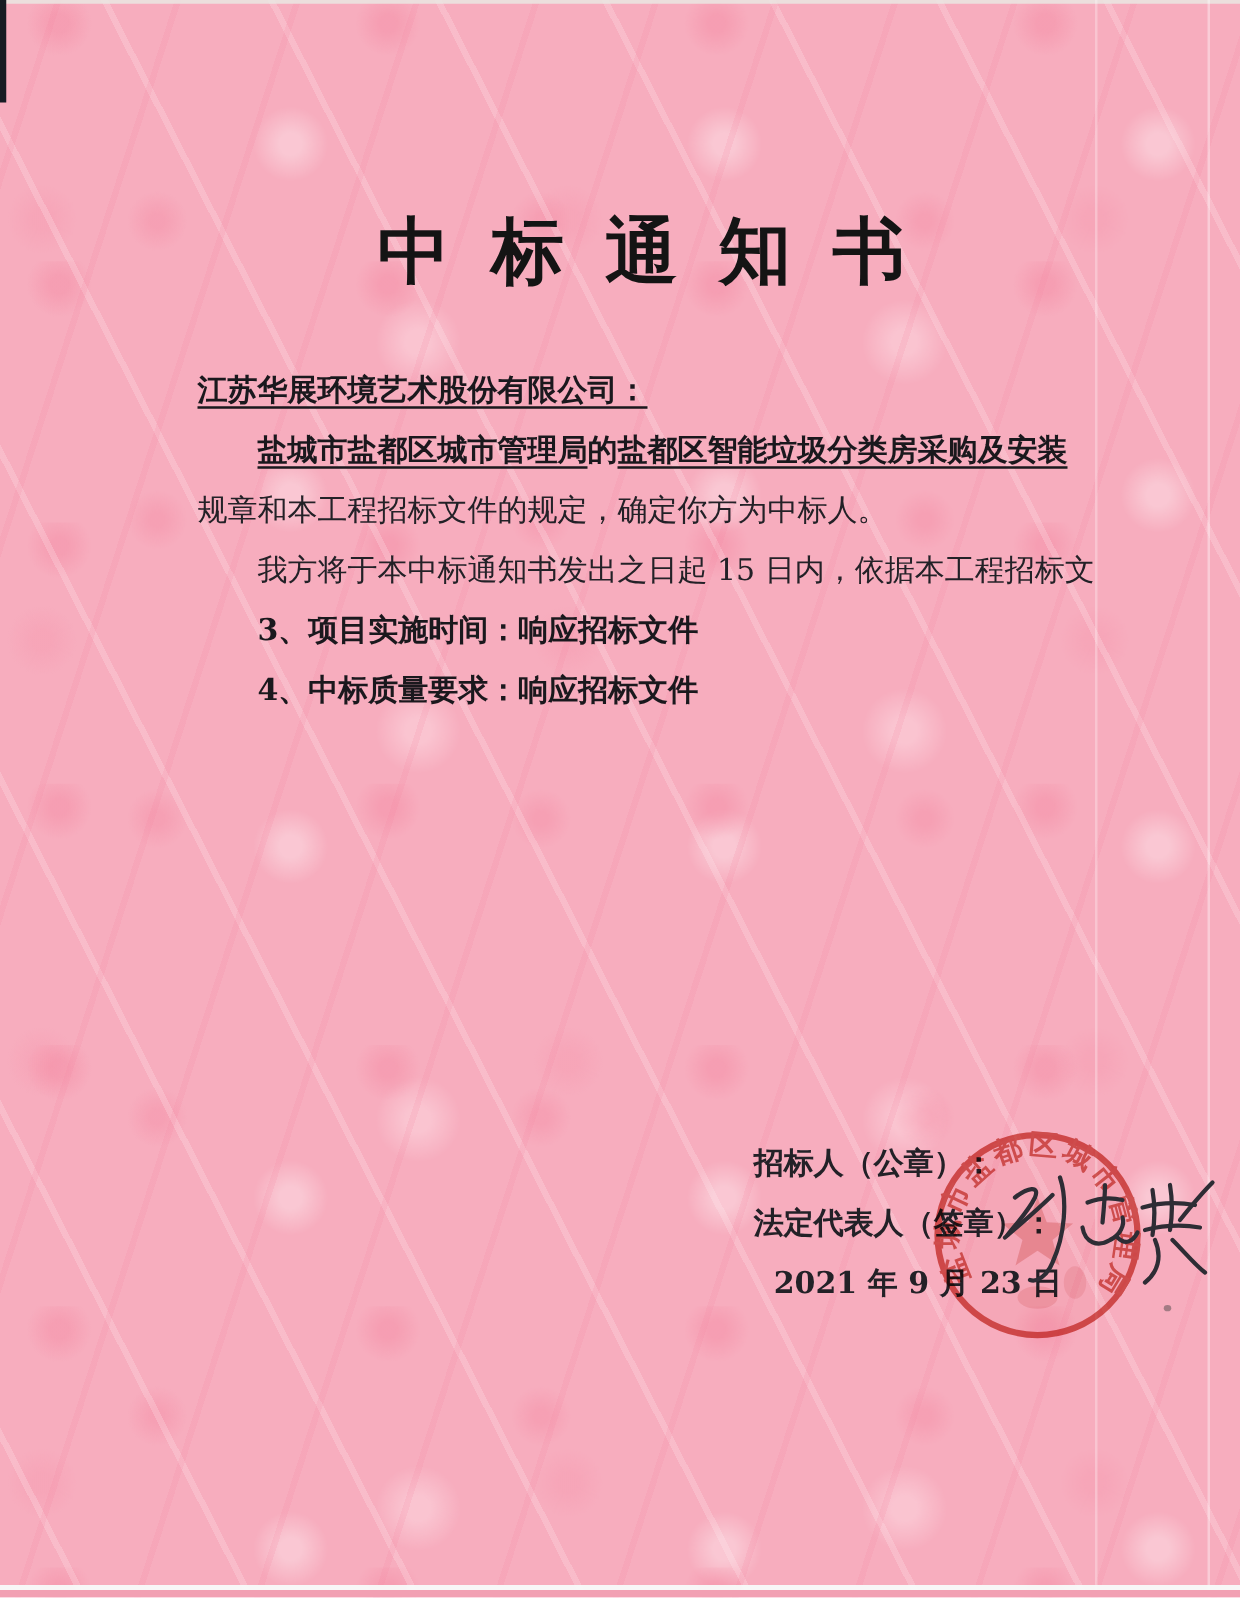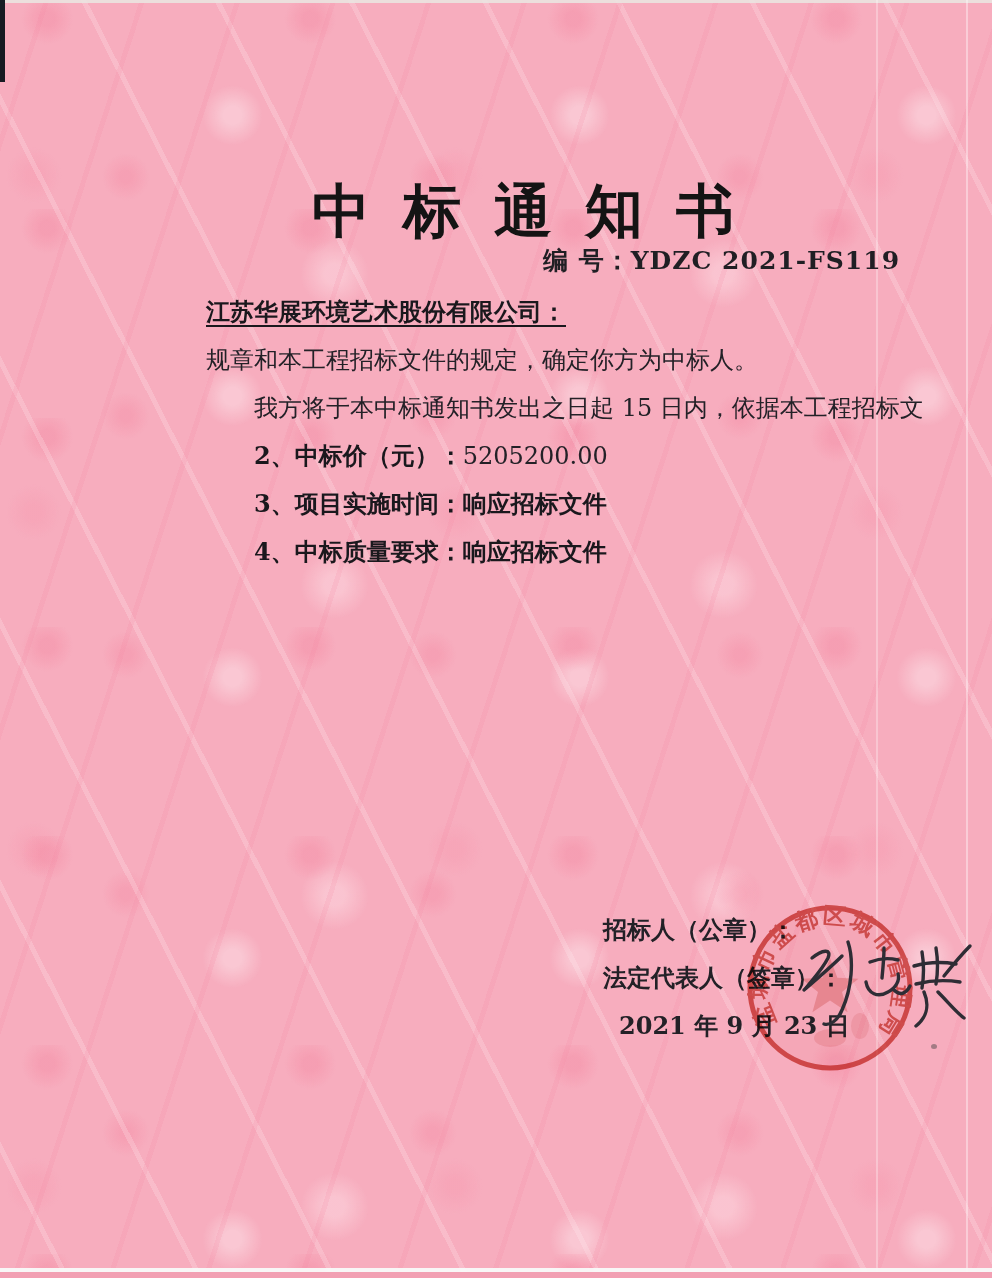--- a/index.html
+++ b/index.html
@@ -27,21 +27,21 @@
   .edge-bottom-line { position:absolute; left:0; top:1268px; width:100%; height:4px; background:#f8fbfa; opacity:.95; }
   .edge-bottom      { position:absolute; left:0; top:1272px; width:100%; height:6px; background:#f2a0b3; }
   .crease-a { position:absolute; left:876px; top:0; width:2px; height:100%; background:rgba(255,255,255,0.30); }
   .crease-b { position:absolute; left:966px; top:0; width:2px; height:100%; background:rgba(255,255,255,0.38); }
   .speck { position:absolute; left:931px; top:1044px; width:6px; height:5px; border-radius:50%; background:#8d6e76; opacity:.8; }
 
   .title {
     position: absolute;
     left: 300px;
     top: 166px;
-    margin: 12px;
+    margin: 2px;
     font-size: 58px;
     font-weight: 700;
     letter-spacing: 33px;
     line-height: 66px;
     color: #141414;
     white-space: nowrap;
   }
   .doc-number {
     position: absolute;
     left: 543px;
@@ -50,21 +50,20 @@
     font-weight: 600;
     letter-spacing: 1px;
     white-space: nowrap;
     color: #201f24;
   }
   .body-block {
     position: absolute;
     left: 158px;
     top: 288px;
     width: 760px;
-    margin-left: 48px;
   }
   .line { line-height: 48px; font-size: 24px; white-space: nowrap; }
   .line.indent { padding-left: 48px; }
   .b { font-weight: 700; color: #1a181d; }
   .u { text-decoration: underline; text-underline-offset: 5px; text-decoration-thickness: 2px; }
 
   .sig-block {
     position: absolute;
     left: 603px;
     top: 906px;
@@ -112,27 +111,26 @@
   <div class="edge-top"></div>
   <div class="corner-mark"></div>
   <div class="crease-a"></div>
   <div class="crease-b"></div>
   <div class="edge-bottom-line"></div>
   <div class="edge-bottom"></div>
   <div class="speck"></div>
 
   <h1 class="title">中标通知书</h1>
 
-  <div class="doc-number"><span>编 号：</span><span>YDZC 2021-FS119</span></div>
 
   <div class="body-block">
     <div class="line"><span class="b u">江苏华展环境艺术股份有限公司：</span></div>
+    <div class="line indent"><span class="b u">盐城市盐都区城市管理局</span><span class="b">的</span><span class="b u">盐都区智能垃圾分类房采购及安装</span></div>
     <div class="line"><span>规章和本工程招标文件的规定，确定你方为中标人。</span></div>
     <div class="line indent"><span>我方将于本中标通知书发出之日起 15 日内，依据本工程招标文</span></div>
-    <div class="line indent"><span class="b">2、中标价（元）：</span><span>5205200.00</span></div>
     <div class="line indent"><span class="b">3、项目实施时间：响应招标文件</span></div>
     <div class="line indent"><span class="b">4、中标质量要求：响应招标文件</span></div>
   </div>
 
   <div class="sig-block">
     <div class="sig-line">招标人（公章）：</div>
     <div class="sig-line">法定代表人（签章）：</div>
     <div class="sig-line date">2021 年 9 月 23 日</div>
   </div>
 

